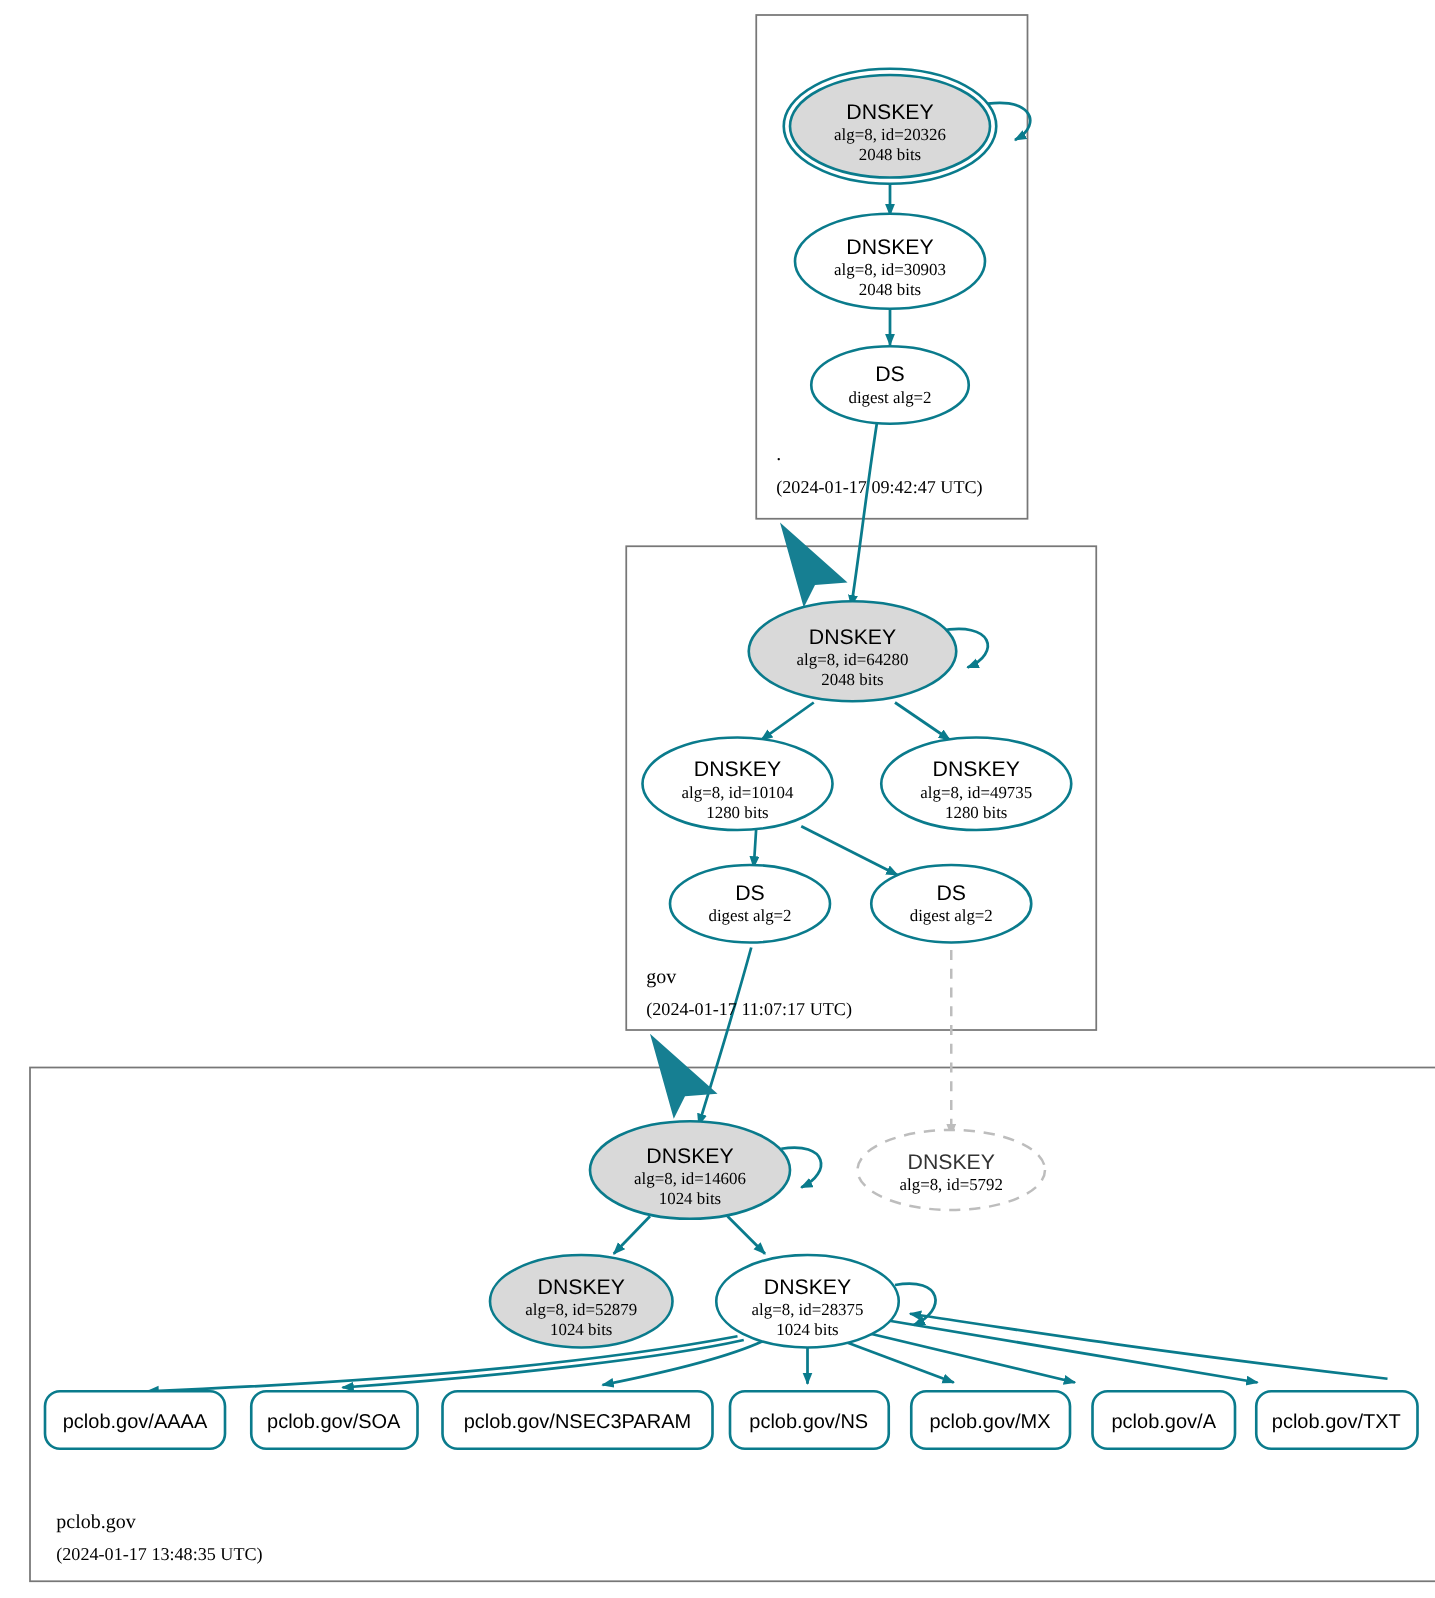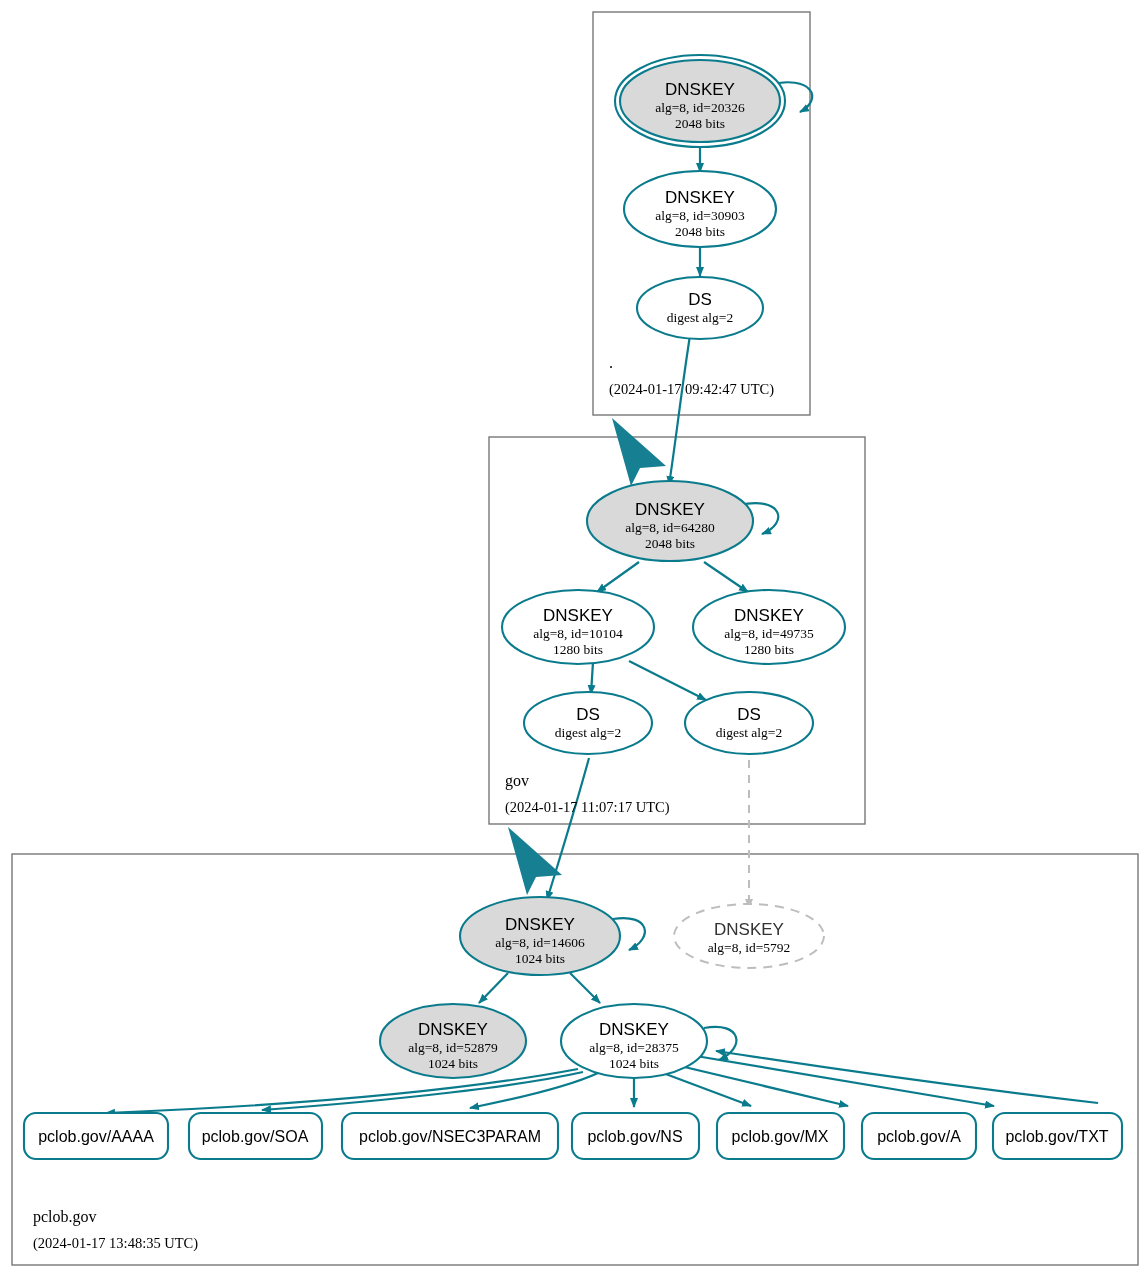--- a/index.html
+++ b/index.html
@@ -1,21 +1,21 @@
 <!DOCTYPE html>
 <html><head>
 <meta charset="utf-8">
 <style>
   html,body{margin:0;padding:0;background:#ffffff;}
   body{
     font-family:"Liberation Sans", sans-serif;
     width:1148px;height:1278px;
     position:relative;overflow:hidden;
   }
-  #stage{position:absolute;left:0;top:0;width:977px;height:1278px;}
+  #stage{position:absolute;left:12px;top:0;width:977px;height:1278px;}
   svg#graph{position:absolute;left:0;top:0;width:1148px;height:1278px;}
 
   .cluster-rect{fill:none;stroke:#777777;stroke-width:1.4;}
   .zone-name{font-family:"Liberation Serif", serif;font-size:16px;fill:#000;}
   .zone-time{font-family:"Liberation Serif", serif;font-size:14.5px;fill:#000;}
 
   .node-ell{stroke:#0a7b8c;stroke-width:2.1;}
   .node-ell.fill-gray{fill:#d9d9d9;}
   .node-ell.fill-white{fill:#ffffff;}
   .node-ell.anchor-outer{fill:#ffffff;}

